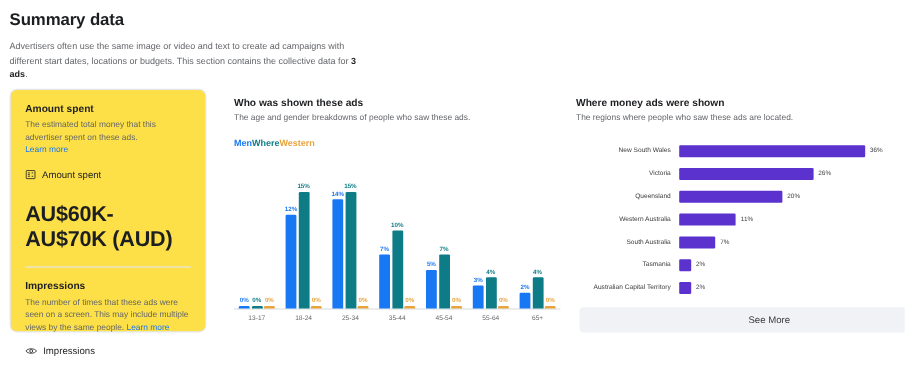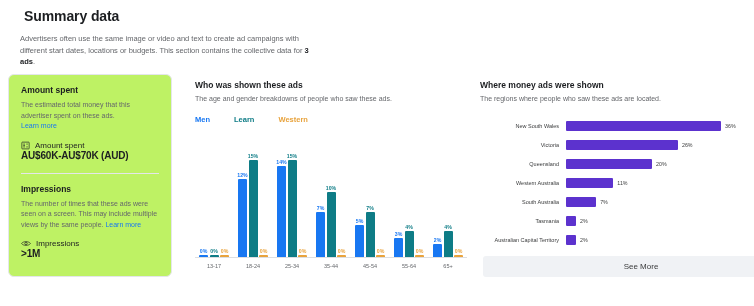--- a/index.html
+++ b/index.html
@@ -14,48 +14,48 @@
     position: relative;
     width: 754px;
     height: 306px;
     overflow: hidden;
     background: #ffffff;
   }
 
   
   .page-title {
     position: absolute;
-    left: 24px;
+    left: 8px;
     top: 8px;
     font-size: 14px;
     font-weight: bold;
     letter-spacing: -0.1px;
     color: #1c1e21;
   }
   .page-desc {
     position: absolute;
-    left: 20px;
+    left: 8px;
     top: 33px;
     width: 300px;
     font-size: 7.5px;
     line-height: 11.5px;
     color: #65676b;
   }
   .page-desc b { color: #1c1e21; font-weight: bold; }
 
   
   .summary-card {
     position: absolute;
     left: 8px;
     top: 74px;
     width: 164px;
     height: 203px;
     border: 1px solid #e4e6eb;
     border-radius: 6px;
-    background: #bef264;
+    background: #fde047;
     padding: 10px 12px 0 12px;
   }
   .metric-title {
     font-size: 8.5px;
     font-weight: bold;
     color: #1c1e21;
     margin: 0 0 5px 0;
   }
   .metric-desc {
     font-size: 7px;
@@ -71,24 +71,24 @@
     display: flex;
     align-items: center;
     gap: 5px;
     margin-top: 9px;
   }
   .metric-row .label {
     font-size: 8px;
     color: #1c1e21;
   }
   .metric-value {
-    font-size: 10px;
-    font-weight: bold;
-    color: #1c1e21;
-    margin-top: 0;
+    font-size: 18px;
+    font-weight: bold;
+    color: #1c1e21;
+    margin-top: 18px;
     letter-spacing: -0.2px;
   }
   .card-sep {
     height: 1px;
     background: #e4e6eb;
     margin: 12px 0 10px 0;
   }
   .icon-svg { display: block; }
 
   
@@ -104,21 +104,21 @@
     color: #1c1e21;
     margin: 0;
   }
   .panel-sub {
     font-size: 7px;
     color: #65676b;
     margin: 5px 0 0 0;
   }
   .legend {
     display: flex;
-    gap: 24px;
+    gap: 0;
     margin-top: 13px;
     font-size: 7.5px;
     font-weight: bold;
   }
   .legend .men { color: #1877f2; }
   .legend .women { color: #0e7c86; }
   .legend .unknown { color: #e8a33d; }
 
   .bar-chart {
     position: relative;
@@ -282,21 +282,21 @@
       <div class="metric-value">&gt;1M</div>
     </div>
 
   </div>
 
   <div class="panel-demo">
     <div class="panel-title">Who was shown these ads</div>
     <p class="panel-sub">The age and gender breakdowns of people who saw these ads.</p>
     <div class="legend">
       <span class="men">Men</span>
-      <span class="women">Learn</span>
+      <span class="women">Where</span>
       <span class="unknown">Western</span>
     </div>
     <div class="bar-chart" id="age-bar-chart">
         <div class="age-group">
           <div class="bar-wrap">
             <div class="bar-label lbl-men">0%</div>
             <div class="bar men" style="height: 2.5px;"></div>
           </div>
           <div class="bar-wrap">
             <div class="bar-label lbl-women">0%</div>

